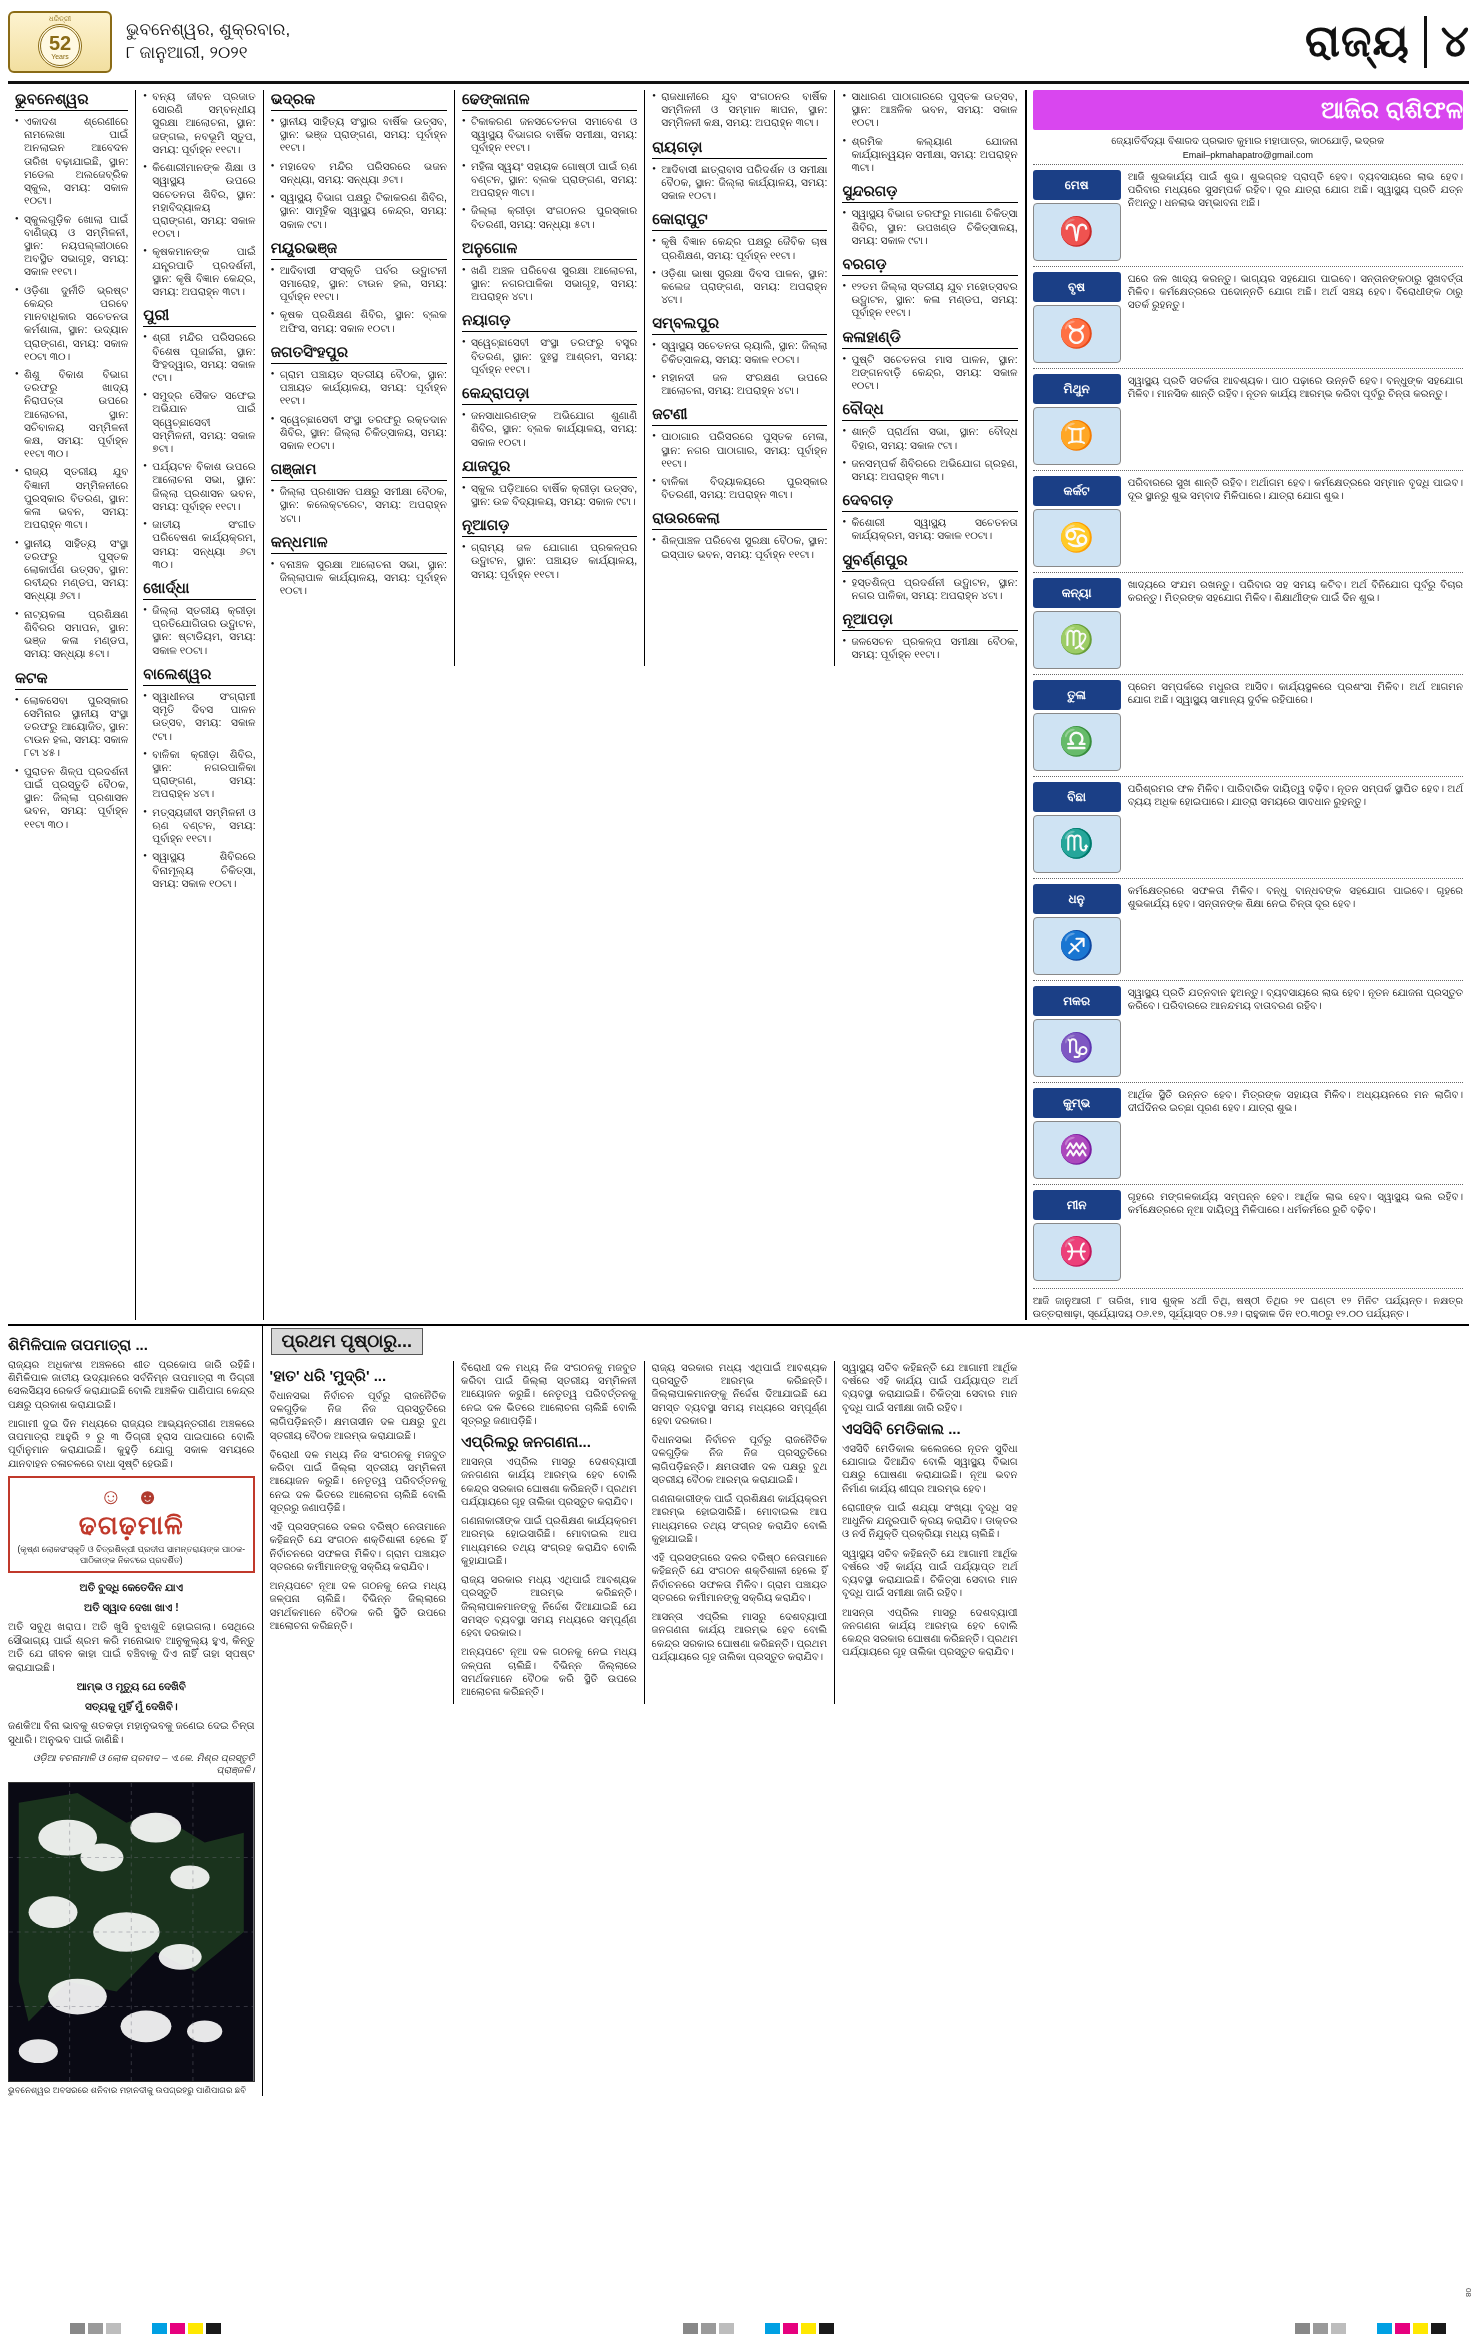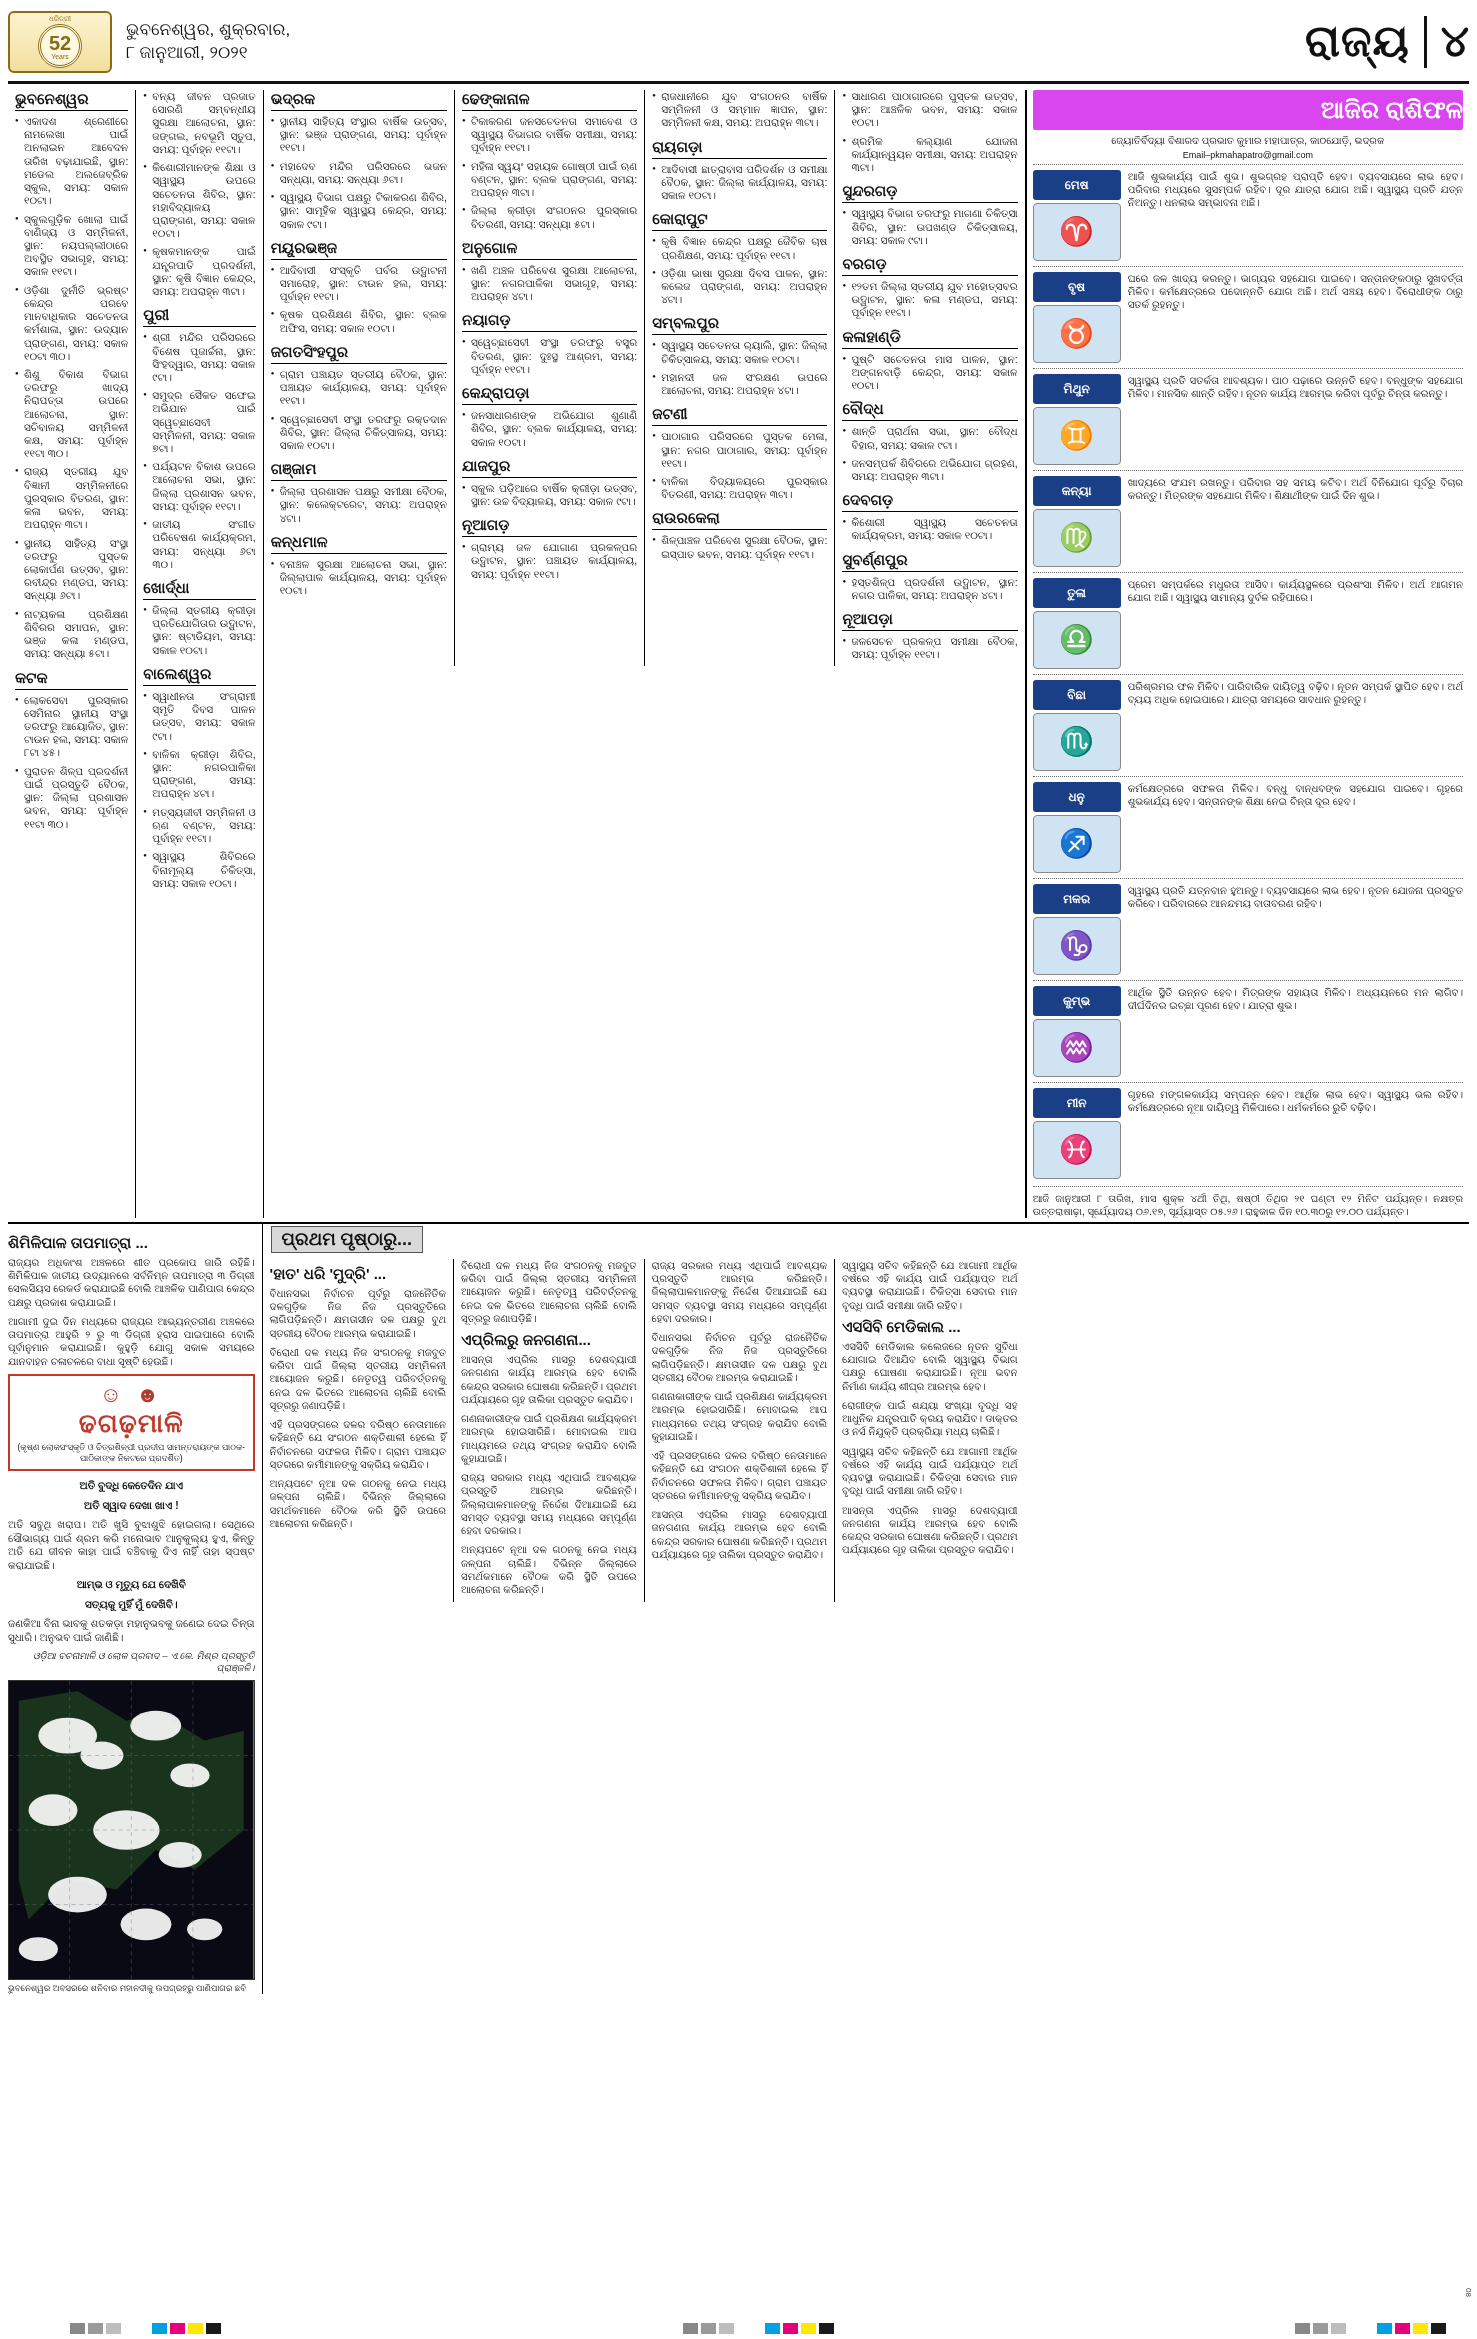--- a/index.html
+++ b/index.html
@@ -352,20 +352,27 @@
           <div class="sign-art">♉</div>
         </div>
         <div class="sign-text">ଘରେ ଜଳ ଖାଦ୍ୟ କରନ୍ତୁ। ଭାଗ୍ୟର ସହଯୋଗ ପାଇବେ। ସନ୍ତାନଙ୍କଠାରୁ ସୁଖବର୍ତ୍ତା ମିଳିବ। କର୍ମକ୍ଷେତ୍ରରେ ପଦୋନ୍ନତି ଯୋଗ ଅଛି। ଅର୍ଥ ସଞ୍ଚୟ ହେବ। ବିରୋଧୀଙ୍କ ଠାରୁ ସତର୍କ ରୁହନ୍ତୁ।</div>
       </div>
       <div class="sign-row">
         <div class="sign-badge">
           <div class="sign-name">ମିଥୁନ</div>
           <div class="sign-art">♊</div>
         </div>
         <div class="sign-text">ସ୍ୱାସ୍ଥ୍ୟ ପ୍ରତି ସତର୍କତା ଆବଶ୍ୟକ। ପାଠ ପଢ଼ାରେ ଉନ୍ନତି ହେବ। ବନ୍ଧୁଙ୍କ ସହଯୋଗ ମିଳିବ। ମାନସିକ ଶାନ୍ତି ରହିବ। ନୂତନ କାର୍ଯ୍ୟ ଆରମ୍ଭ କରିବା ପୂର୍ବରୁ ଚିନ୍ତା କରନ୍ତୁ।</div>
+      </div>
+      <div class="sign-row">
+        <div class="sign-badge">
+          <div class="sign-name">କର୍କଟ</div>
+          <div class="sign-art">♋</div>
+        </div>
+        <div class="sign-text">ପରିବାରରେ ସୁଖ ଶାନ୍ତି ରହିବ। ଅର୍ଥାଗମ ହେବ। କର୍ମକ୍ଷେତ୍ରରେ ସମ୍ମାନ ବୃଦ୍ଧି ପାଇବ। ଦୂର ସ୍ଥାନରୁ ଶୁଭ ସମ୍ବାଦ ମିଳିପାରେ। ଯାତ୍ରା ଯୋଗ ଶୁଭ।</div>
       </div>
       <div class="sign-row">
         <div class="sign-badge">
           <div class="sign-name">କନ୍ୟା</div>
           <div class="sign-art">♍</div>
         </div>
         <div class="sign-text">ଖାଦ୍ୟରେ ସଂଯମ ରଖନ୍ତୁ। ପରିବାର ସହ ସମୟ କଟିବ। ଅର୍ଥ ବିନିଯୋଗ ପୂର୍ବରୁ ବିଚାର କରନ୍ତୁ। ମିତ୍ରଙ୍କ ସହଯୋଗ ମିଳିବ। ଶିକ୍ଷାର୍ଥୀଙ୍କ ପାଇଁ ଦିନ ଶୁଭ।</div>
       </div>
       <div class="sign-row">
         <div class="sign-badge">

